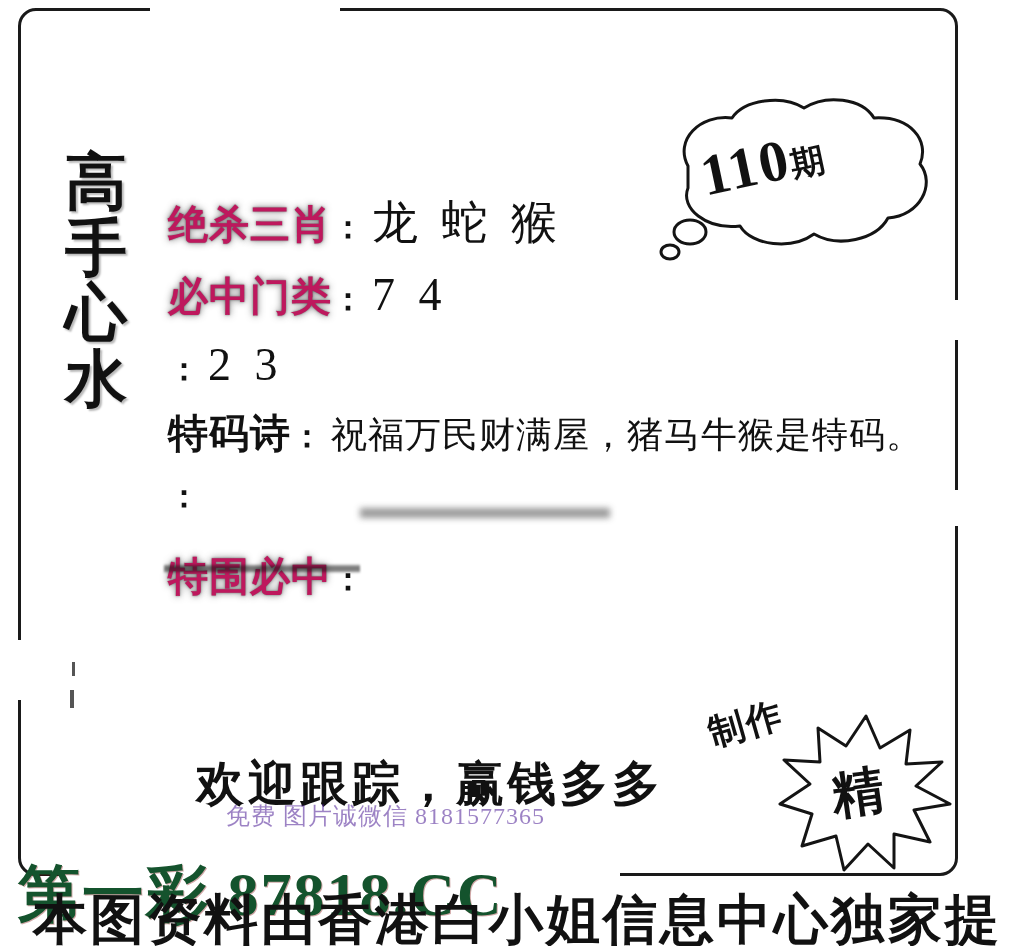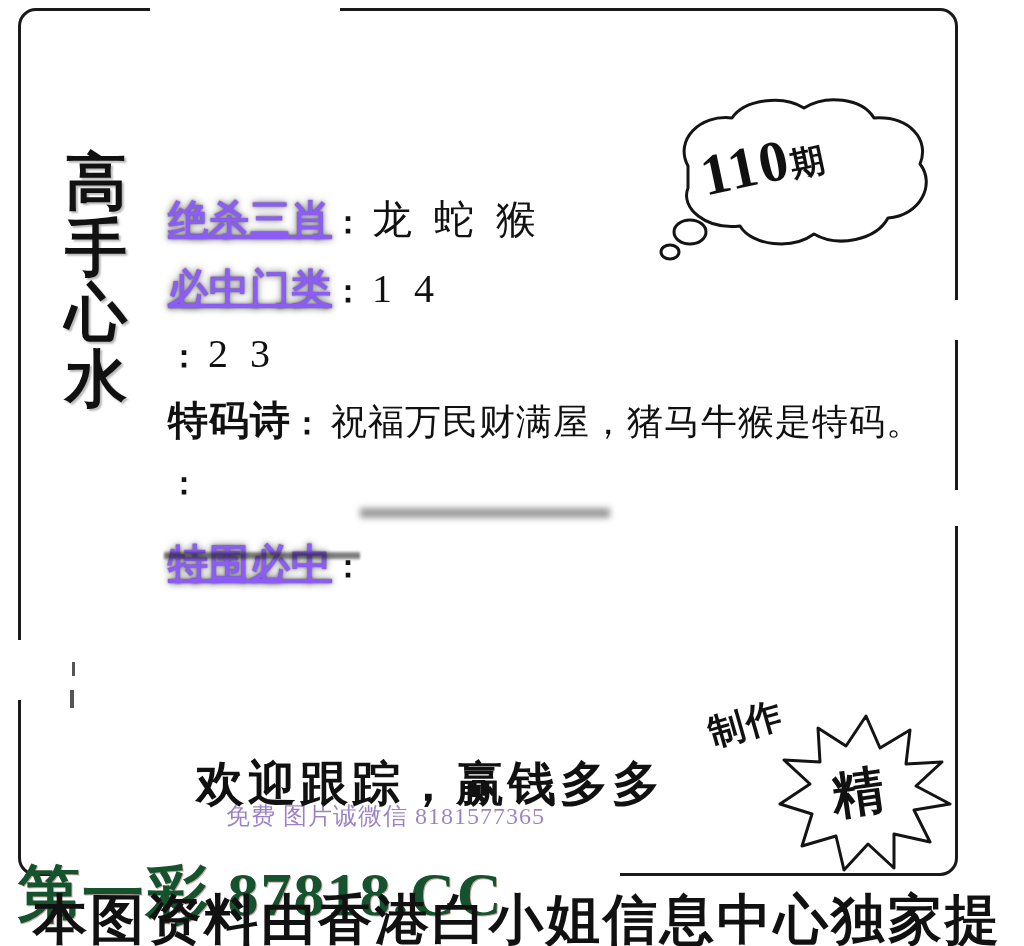--- a/index.html
+++ b/index.html
@@ -70,30 +70,29 @@
     white-space: nowrap;
   }
   .label {
     font-weight: bold;
     font-size: 40px;
     color: #111;
     letter-spacing: 1px;
   }
   .label.smudge {
     text-shadow: 0 0 7px rgba(60,60,60,.72), 0 0 2px rgba(0,0,0,.55);
-    color: #8b5cf6;
-    text-decoration: underline;
+    color: #be185d;
   }
   .colon {
     font-weight: bold;
     font-size: 32px;
     padding: 0 2px 0 0;
   }
   .value {
-    font-size: 40px;
+    font-size: 46px;
     color: #111;
     letter-spacing: 6px;
     padding-left: 6px;
   }
   .value.tight { letter-spacing: 2px; }
   .value.poem { font-size: 36px; letter-spacing: 1px; }
 
   .row-poem { }
   .row-last { margin-top: 30px; position: relative; }
 
@@ -258,21 +257,21 @@
 
     <div class="row">
       <span class="label smudge">绝杀三肖</span>
       <span class="colon">：</span>
       <span class="value">龙 蛇 猴</span>
     </div>
 
     <div class="row">
       <span class="label smudge">必中门类</span>
       <span class="colon">：</span>
-      <span class="value">1 4</span>
+      <span class="value">7 4</span>
     </div>
 
     <div class="row">
       <span class="colon">：</span>
       <span class="value">2 3</span>
     </div>
 
     <div class="row row-poem">
       <span class="label">特码诗</span>
       <span class="colon">：</span>

